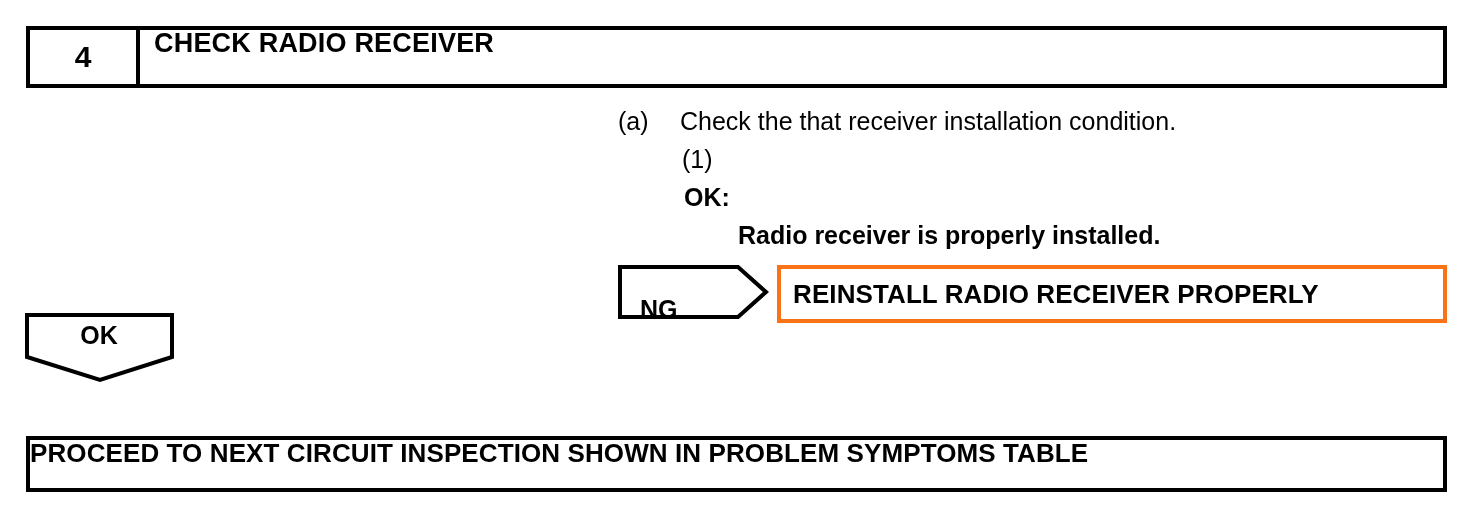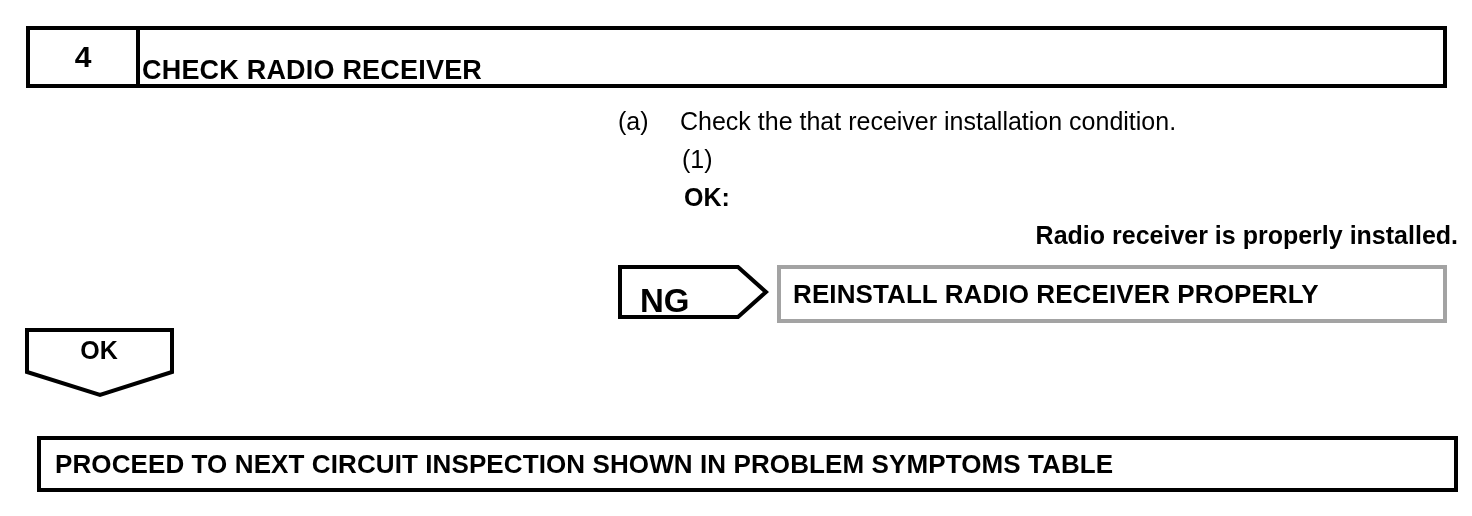--- a/index.html
+++ b/index.html
@@ -46,22 +46,22 @@
   }
   .step-number {
     font-size: 30px;
     font-weight: bold;
     letter-spacing: 0px;
     line-height: 1;
   }
   .step-title-cell {
     flex: 1 1 auto;
     display: flex;
-    align-items: flex-end;
-    padding-left: 2px;
+    align-items: flex-start;
+    padding-left: 14px;
   }
   .step-title {
     font-size: 27px;
     font-weight: bold;
     letter-spacing: 0.2px;
     line-height: 1;
     white-space: nowrap;
   }
 
   
@@ -103,21 +103,20 @@
     line-height: 1;
     white-space: nowrap;
   }
   .proc-ok-value {
     margin-left: 120px;
     height: 38px;
     font-size: 25px;
     font-weight: bold;
     line-height: 1;
     white-space: nowrap;
-    text-align: right;
   }
 
   
   .ng-branch {
     position: absolute;
     left: 618px;
     top: 265px;
   }
   .pentagon-right {
     position: absolute;
@@ -127,54 +126,54 @@
     height: 54px;
   }
   .pentagon-right svg,
   .pentagon-down svg {
     display: block;
     overflow: visible;
   }
   .pentagon-right .tag-label {
     position: absolute;
     left: 22px;
-    top: 7px;
+    top: 16px;
     height: 56px;
     display: flex;
     align-items: center;
-    font-size: 33px;
+    font-size: 25px;
     font-weight: bold;
     line-height: 1;
   }
   .result-box {
     position: absolute;
     left: 159px;
     top: 0px;
     width: 670px;
     height: 58px;
     box-sizing: border-box;
-    border: 4px solid #a3a3a3;
+    border: 4px solid #f97316;
     background: #ffffff;
     display: flex;
     align-items: center;
     padding-left: 12px;
   }
   .result-box-text {
     font-size: 26px;
     font-weight: bold;
     line-height: 1;
     letter-spacing: 0.1px;
     white-space: nowrap;
   }
 
   
   .ok-branch {
     position: absolute;
     left: 25px;
-    top: 328px;
+    top: 313px;
     width: 150px;
     height: 70px;
   }
   .pentagon-down .tag-label {
     position: absolute;
     left: 0px;
     top: 0px;
     width: 148px;
     height: 44px;
     display: flex;
@@ -189,23 +188,21 @@
   .outcome-box {
     position: absolute;
     left: 26px;
     top: 436px;
     width: 1421px;
     height: 56px;
     box-sizing: border-box;
     border: 4px solid #000000;
     background: #ffffff;
     display: flex;
-    align-items: center;
-    padding-left: 14px;
-    margin-left: 11px;
+    align-items: flex-start;
   }
   .outcome-text {
     font-size: 26px;
     font-weight: bold;
     line-height: 1;
     letter-spacing: 0.1px;
     white-space: nowrap;
   }
 </style>
 </head>

